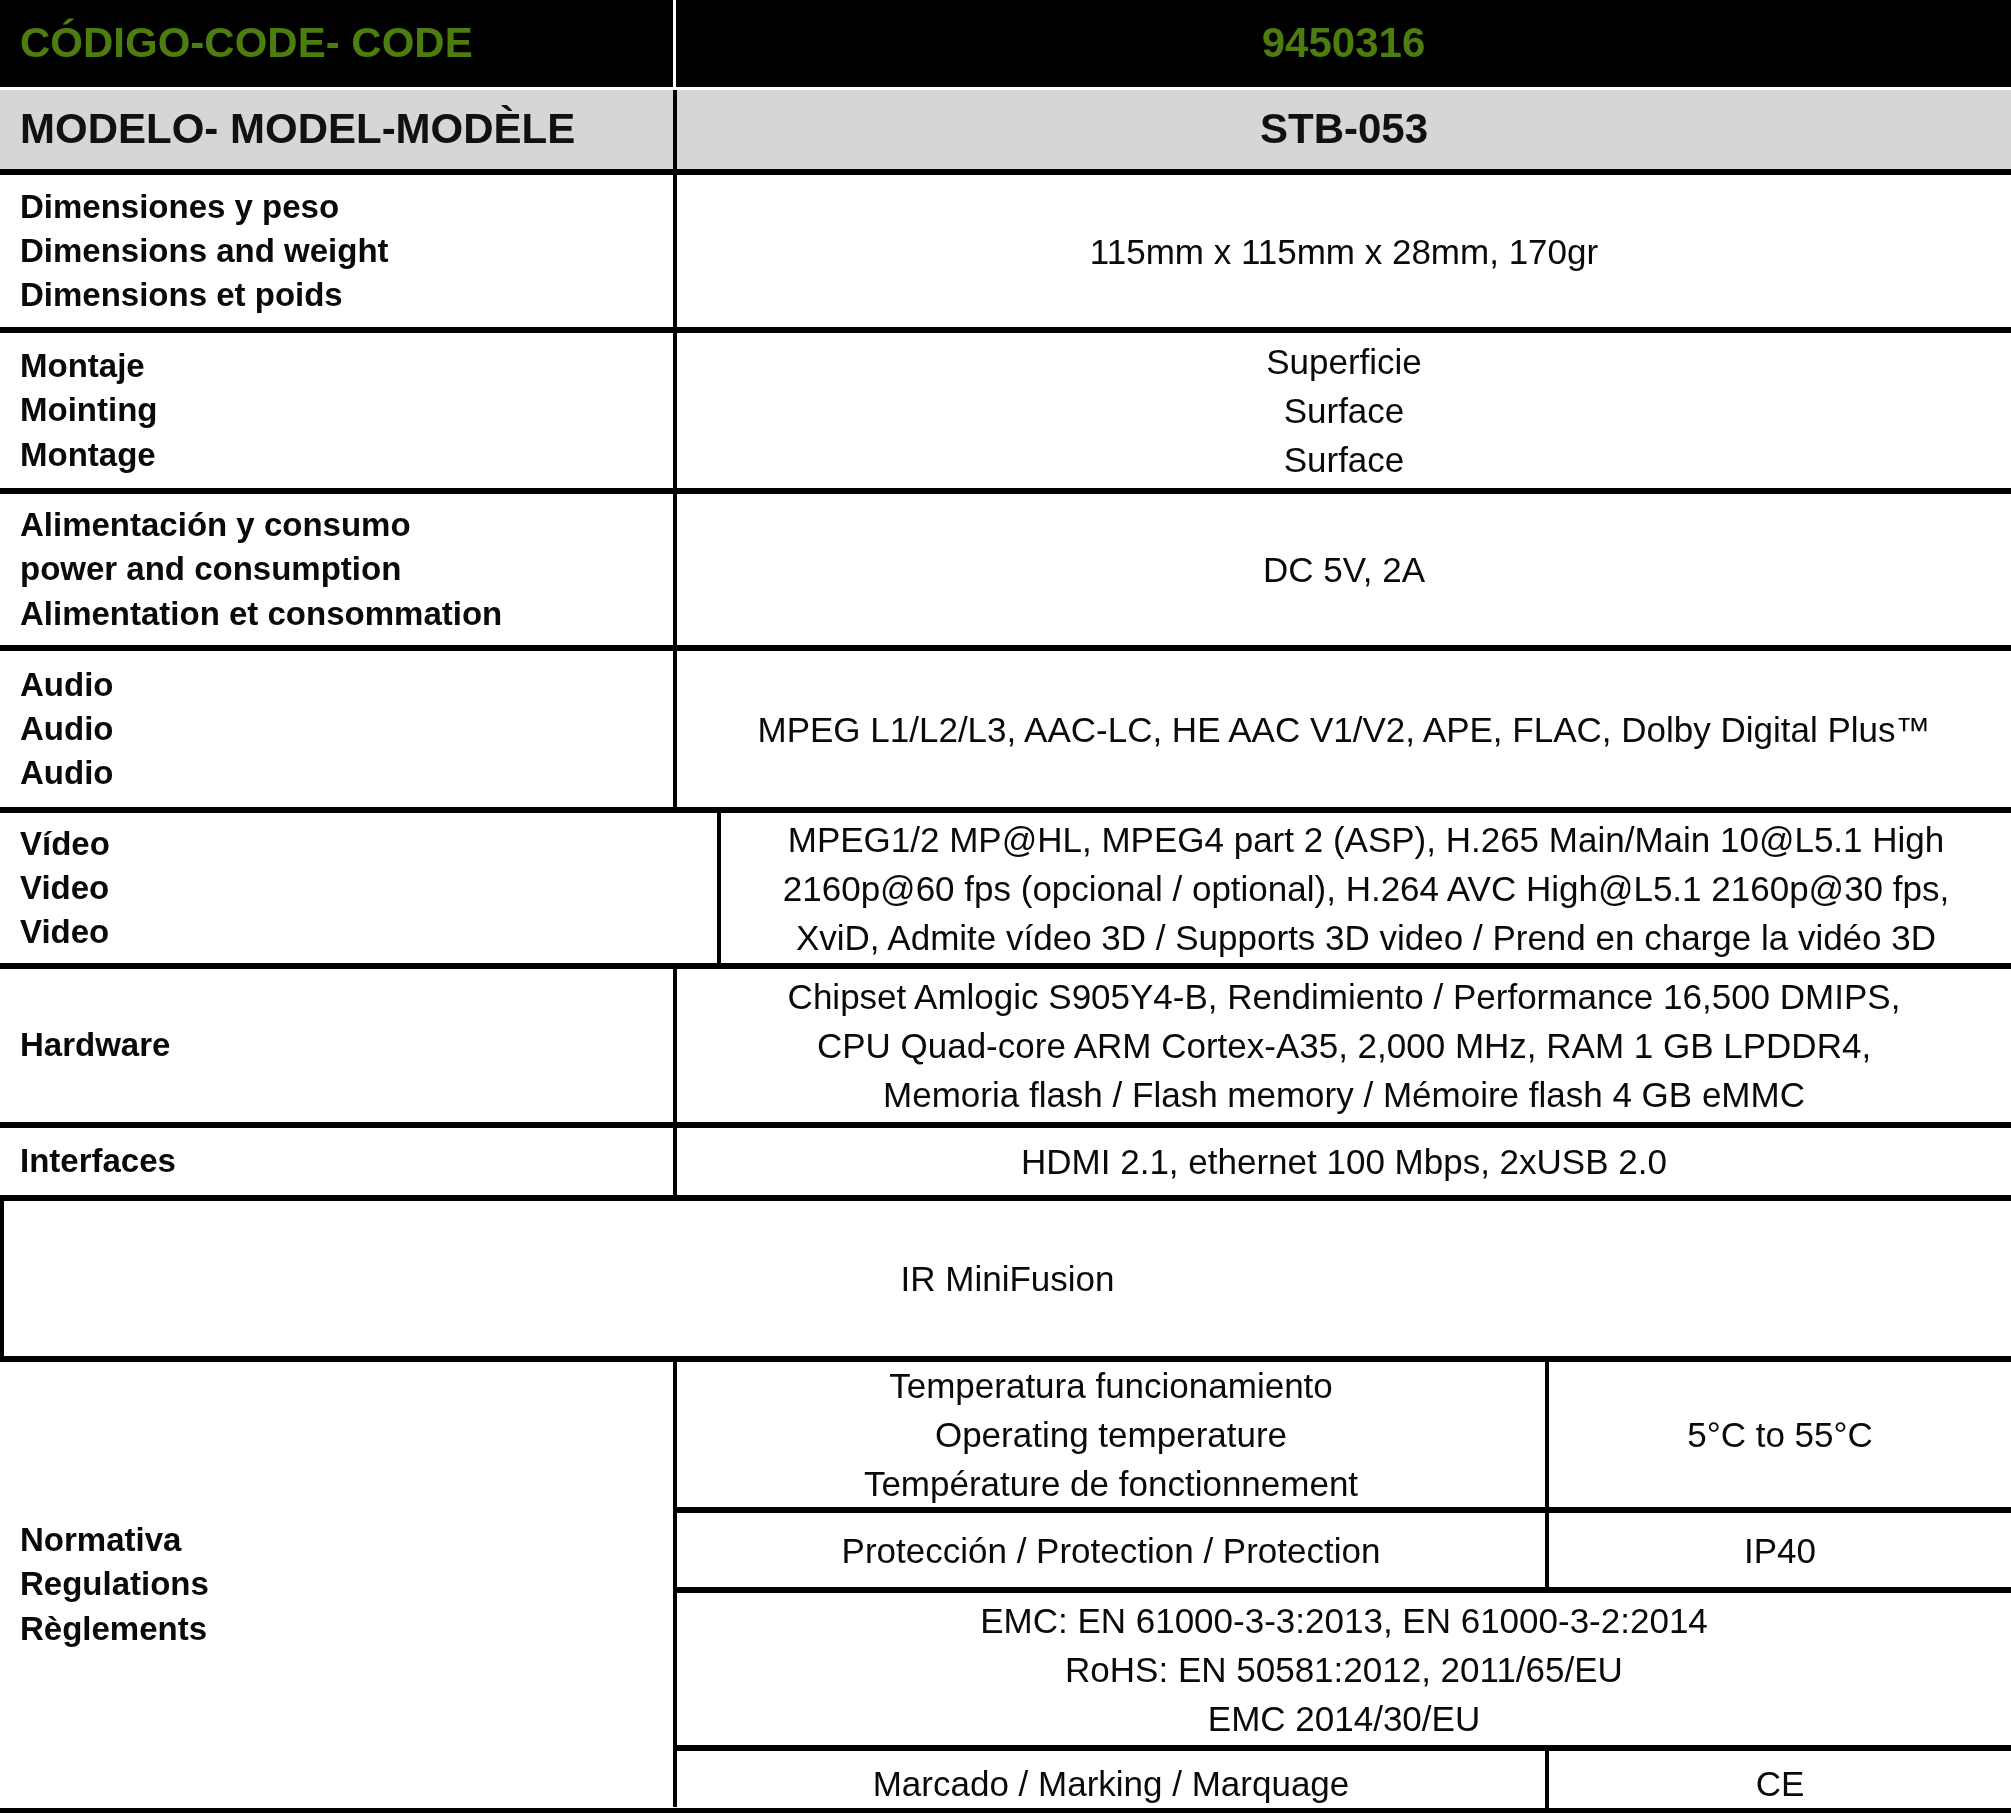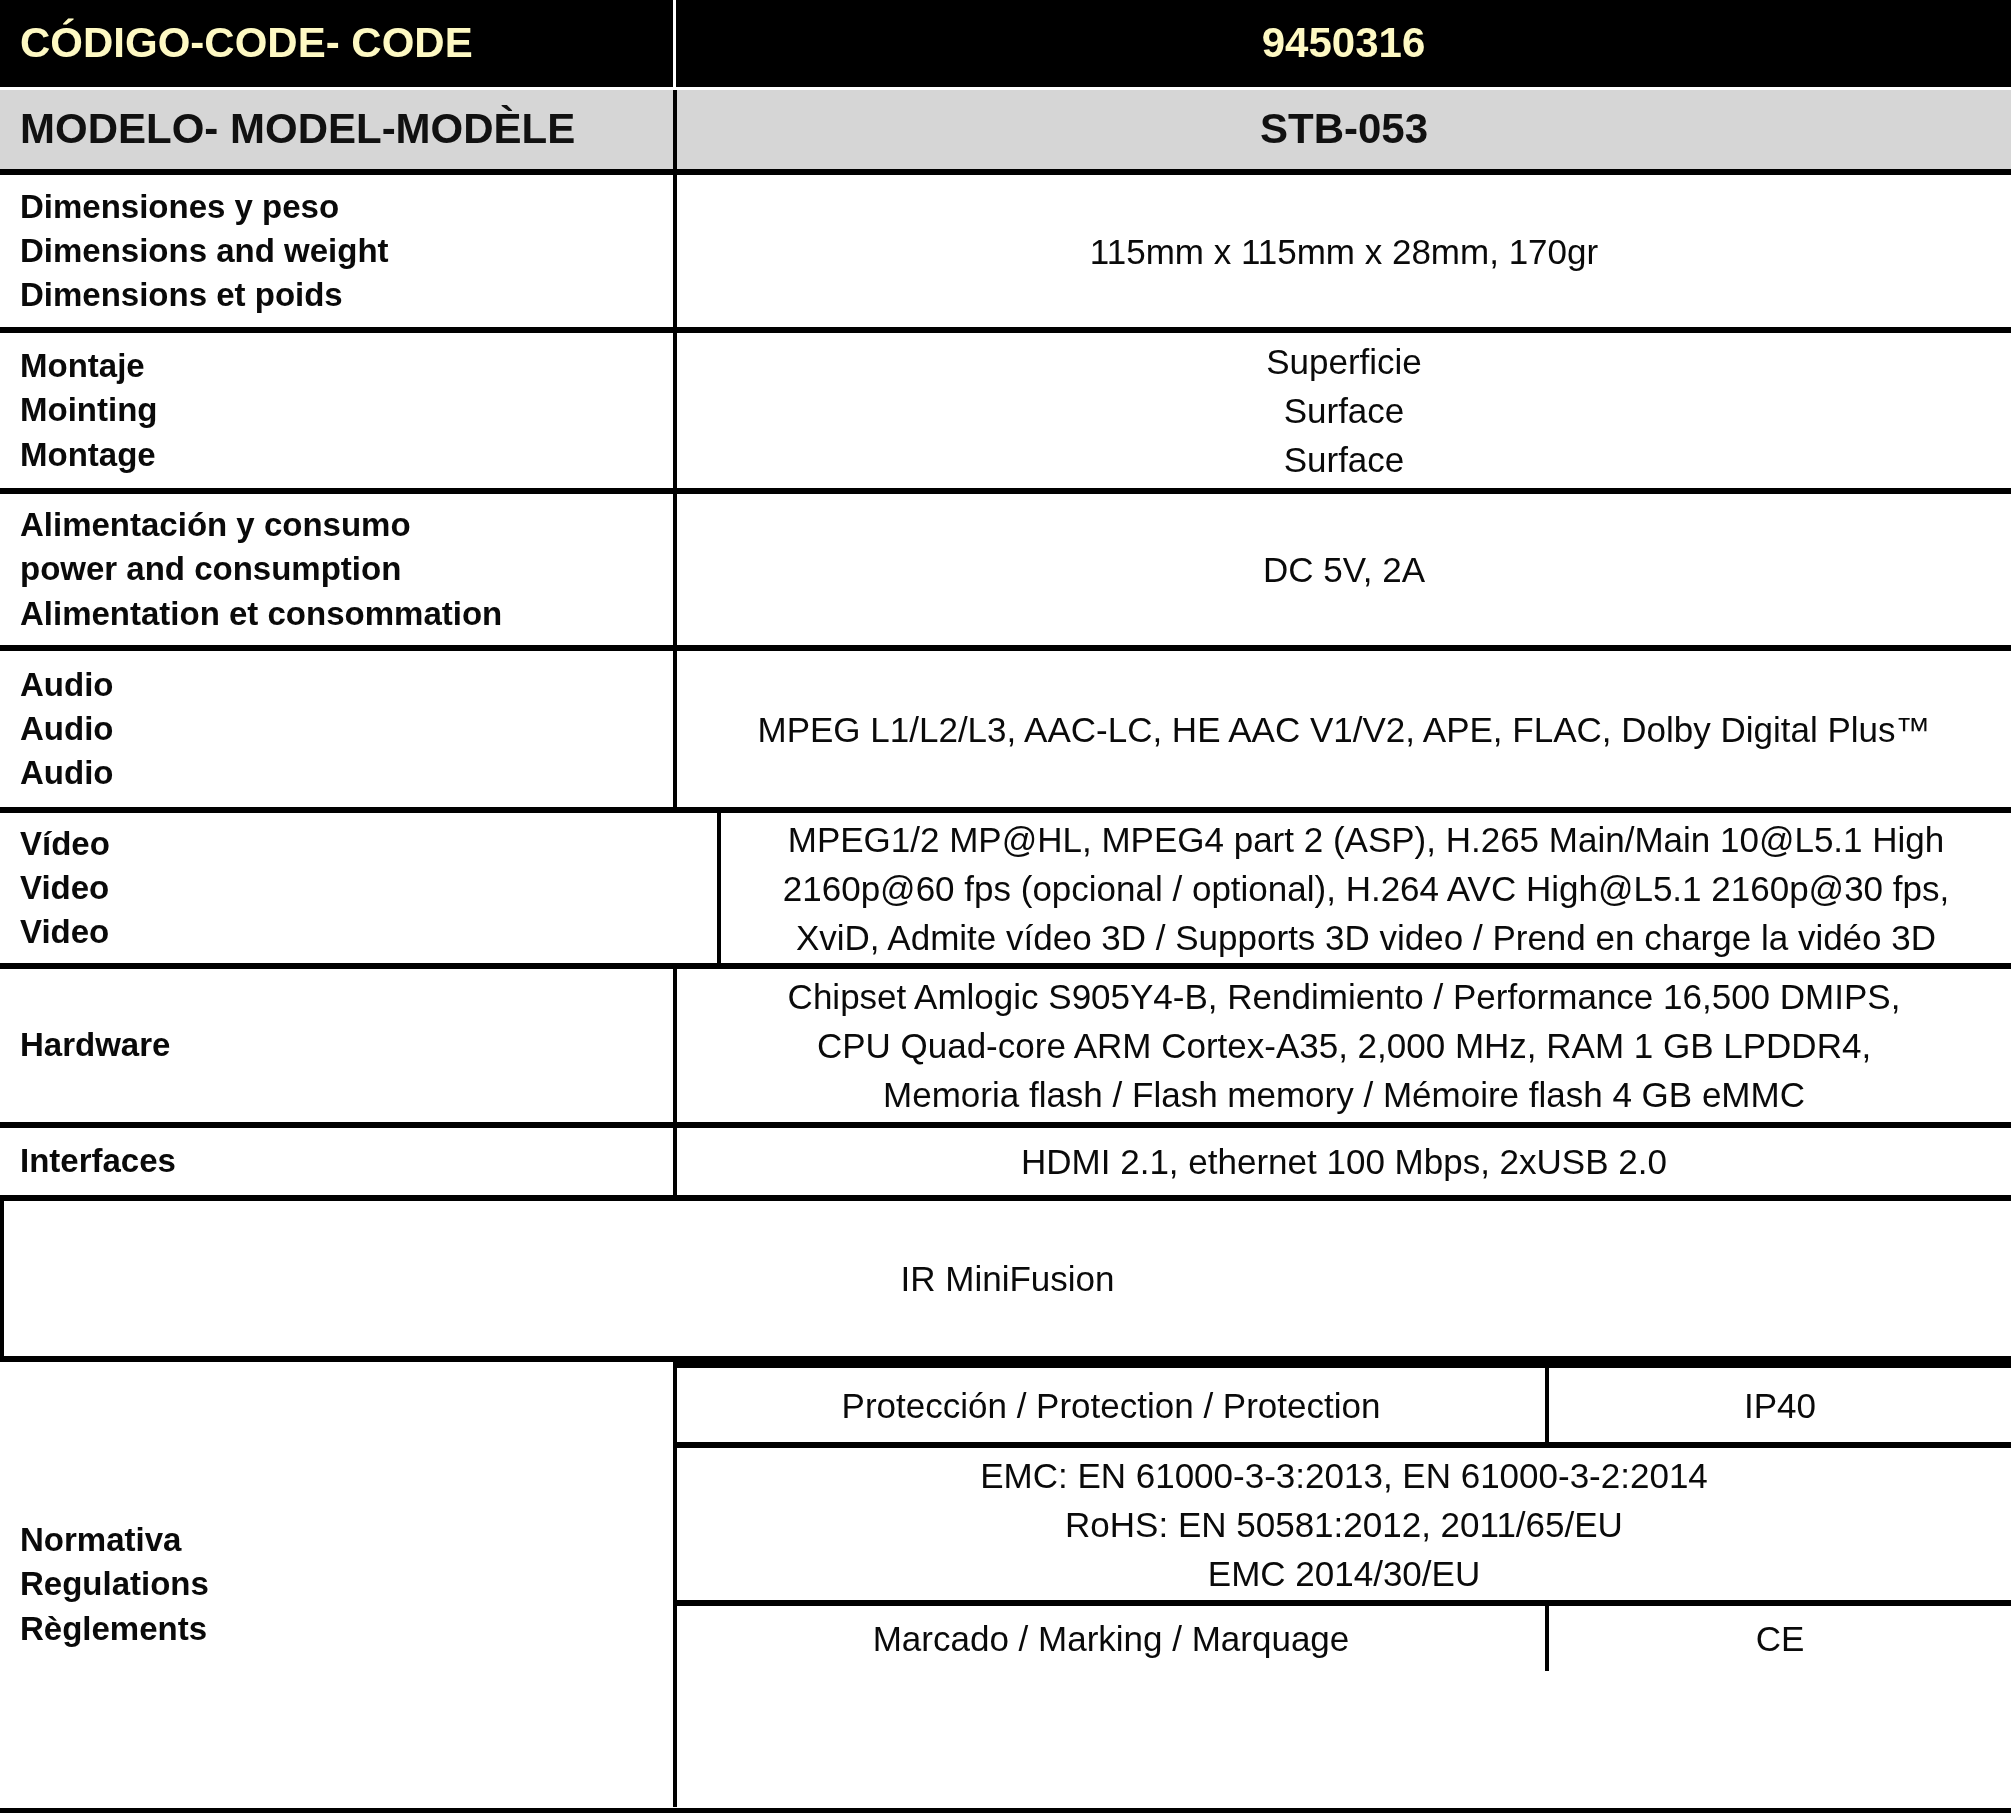--- a/index.html
+++ b/index.html
@@ -43,21 +43,21 @@
     align-items: center;
     justify-content: center;
     text-align: center;
     font-size: 35px;
     line-height: 1.4;
     white-space: pre-line;
     padding: 0 12.7px;
   }
 
   
-  .row-black { height: 87px; background: #000000; color: #fef9c3; }
+  .row-black { height: 87px; background: #000000; color: #4d7c0f; }
   .row-black .cell-label { font-size: 42px; }
   .row-black .cell-value { border-left: 3.6px solid #ffffff; font-weight: bold; font-size: 42px; }
 
   .row-gray { height: 82px; background: #d6d6d6; border-top: 3.6px solid #ffffff; color: #111; }
   .row-gray .cell-label { font-size: 42px; }
   .row-gray .cell-value { border-left: 4.5px solid #000; font-weight: bold; font-size: 42px; }
 
   
   .row-dimensions { height: 158px; }
   .row-mounting   { height: 161px; }
@@ -184,20 +184,26 @@
   <div class="row row-remote bt">
     <div class="cell-value">IR MiniFusion</div>
   </div>
 
   <div class="row row-regulations bt">
     <div class="cell-label">Normativa
 Regulations
 Règlements</div>
     <div class="cell-value">
 
+      <div class="nrow nrow-temperature">
+        <div class="ncell-label">Temperatura funcionamiento
+Operating temperature
+Température de fonctionnement</div>
+        <div class="ncell-value">5°C to 55°C</div>
+      </div>
 
       <div class="nrow nrow-protection">
         <div class="ncell-label">Protección / Protection / Protection</div>
         <div class="ncell-value">IP40</div>
       </div>
 
       <div class="nrow nrow-emc">
         <div class="ncell-full">EMC: EN 61000-3-3:2013, EN 61000-3-2:2014
 RoHS: EN 50581:2012, 2011/65/EU
 EMC 2014/30/EU</div>

